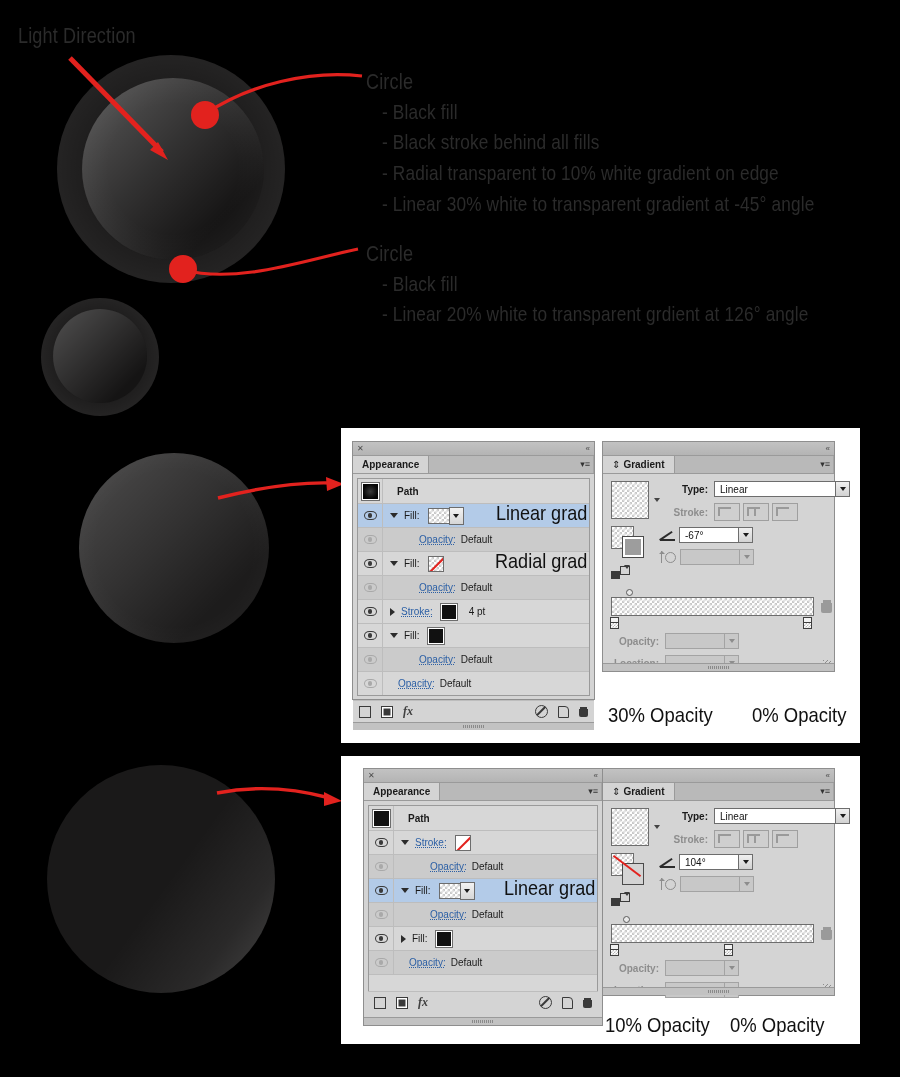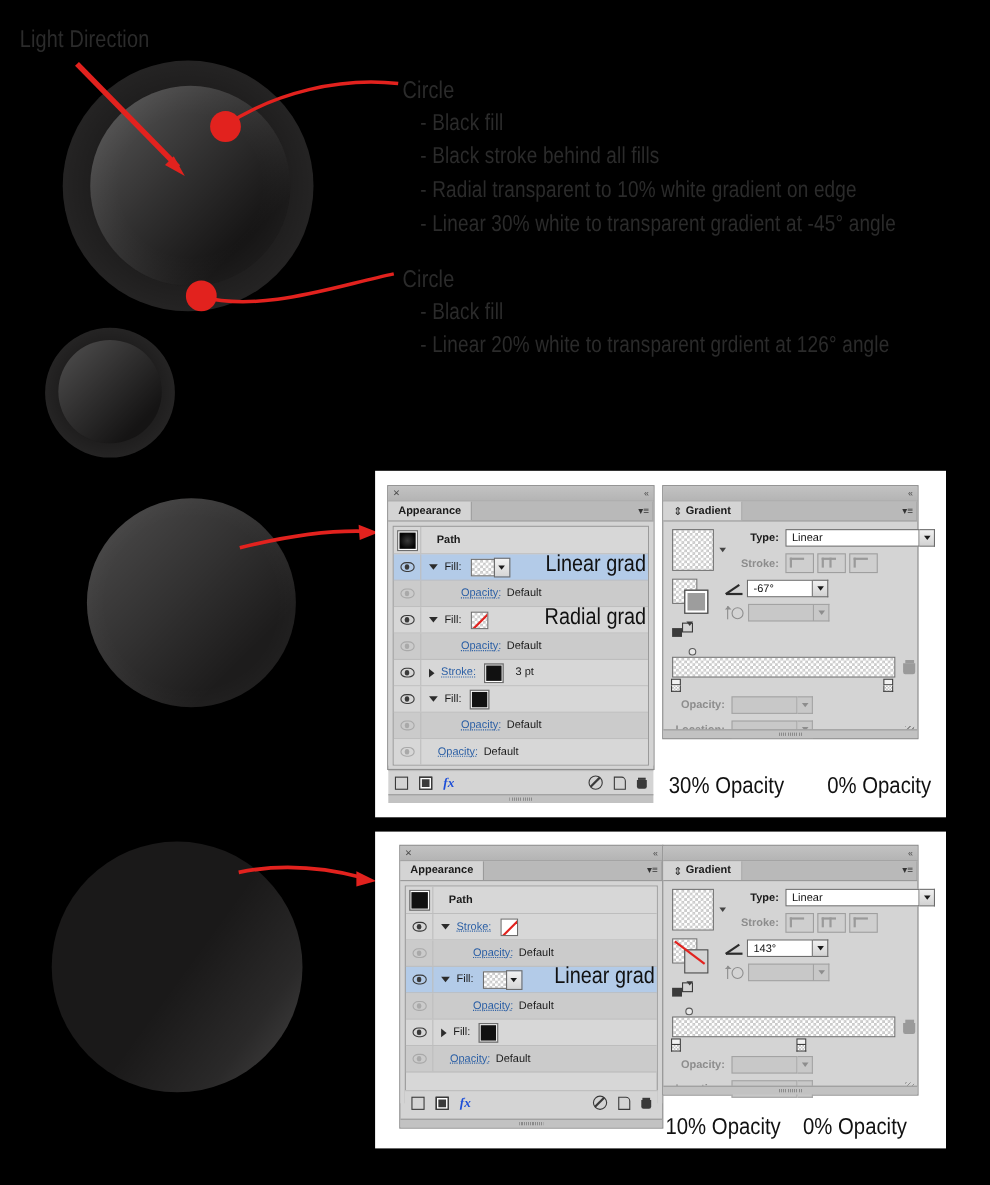--- a/index.html
+++ b/index.html
@@ -107,21 +107,21 @@
   .caret{width:0;height:0;border-left:3.5px solid transparent;border-right:3.5px solid transparent;border-top:4px solid #1a1a1a;}
   .gradtag{
     position:absolute;right:2px;top:-3px;font-family:"Liberation Sans Narrow","Liberation Sans",sans-serif;
     font-size:21px;color:#111;white-space:nowrap;transform:scaleX(.86);transform-origin:right center;
   }
   .ap-footer{
     height:21px;display:flex;align-items:center;background:#d4d4d4;padding:0 6px;gap:10px;border-top:1px solid #bdbdbd;
   }
   .ft-sq{width:10px;height:10px;border:1.4px solid #3a3a3a;}
   .ft-sq.fill{background:#3a3a3a;border-color:#3a3a3a;box-shadow:inset 0 0 0 1.5px #fff;}
-  .ft-fx{font-family:"Liberation Serif",serif;font-style:italic;font-size:12px;color:#1d4ed8;font-weight:bold;}
+  .ft-fx{font-family:"Liberation Serif",serif;font-style:italic;font-size:12px;color:#404040;font-weight:bold;}
   .ft-right{margin-left:auto;display:flex;align-items:center;gap:10px;}
   .ft-no{width:11px;height:11px;border:1.5px solid #3a3a3a;border-radius:50%;position:relative;}
   .ft-no:after{content:"";position:absolute;left:-1px;top:3.5px;width:12px;height:1.5px;background:#3a3a3a;transform:rotate(-45deg);}
   .ft-dup{width:9px;height:10px;border:1.4px solid #3a3a3a;border-top-right-radius:4px;}
   .ft-trash{width:9px;height:10px;position:relative;}
   .ft-trash:before{content:"";position:absolute;left:0;top:2px;width:9px;height:8px;background:#3a3a3a;border-radius:0 0 2px 2px;}
   .ft-trash:after{content:"";position:absolute;left:1px;top:0px;width:7px;height:2px;background:#3a3a3a;}
   .grip{
     height:7px;background:#c2c2c2;border-top:1px solid #9a9a9a;display:flex;align-items:center;justify-content:center;
   }
@@ -355,21 +355,21 @@
         </div>
 
         <div class="ap-row">
           <div class="ap-eye">
               <div class="eye"></div>
             </div>
           <div class="ap-cell">
             <span class="tri right"></span>
             <span class="lnk">Stroke:</span>
             <span class="swatch-black"></span>
-            <span class="lbl" style="margin-left:12px;">3 pt</span>
+            <span class="lbl" style="margin-left:12px;">4 pt</span>
           </div>
         </div>
 
         <div class="ap-row">
           <div class="ap-eye">
               <div class="eye"></div>
             </div>
           <div class="ap-cell">
             <span class="tri down"></span>
             <span class="lbl">Fill:</span>
@@ -687,21 +687,21 @@
                 <i style="left:3px;top:3px;width:2px;height:9px;"></i>
                 <i style="left:10px;top:3px;width:2px;height:9px;"></i>
               </span>
             <span class="strokebox">
                 <i style="left:3px;top:3px;width:13px;height:2px;"></i>
                 <i style="left:3px;top:3px;width:2px;height:9px;"></i>
               </span>
           </div>
           <div class="gr-line">
             <span class="ang-icon"></span>
-            <span class="field" style="width:60px;">143°</span>
+            <span class="field" style="width:60px;">104°</span>
             <span class="fld-btn">
                 <i class="caret"></i>
               </span>
           </div>
           <div class="gr-line">
             <span class="asp-icon">
                 <i class="v"></i>
                 <i class="t"></i>
                 <i class="o"></i>
               </span>

